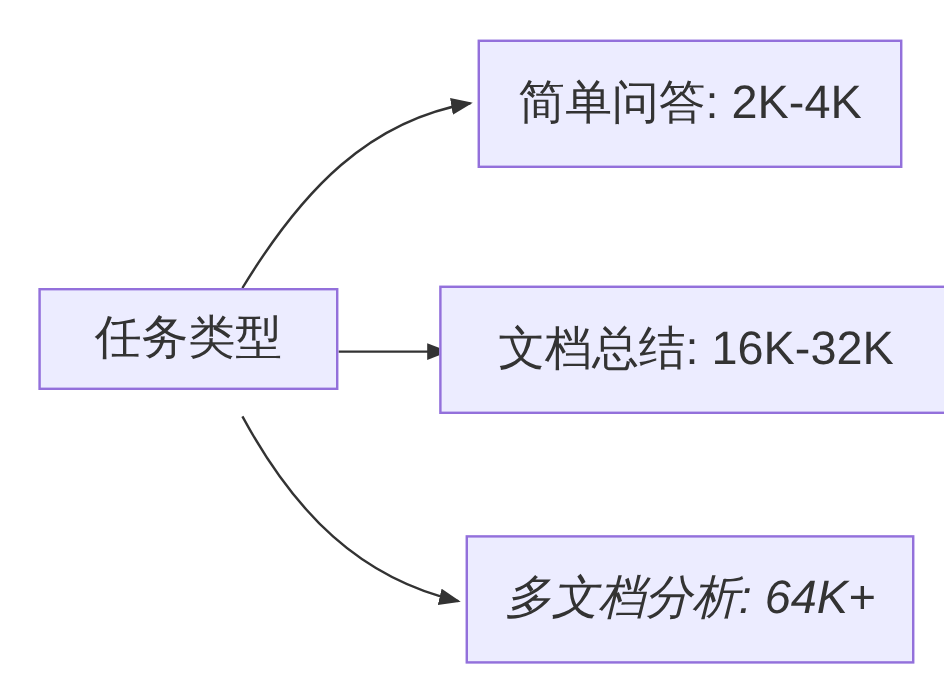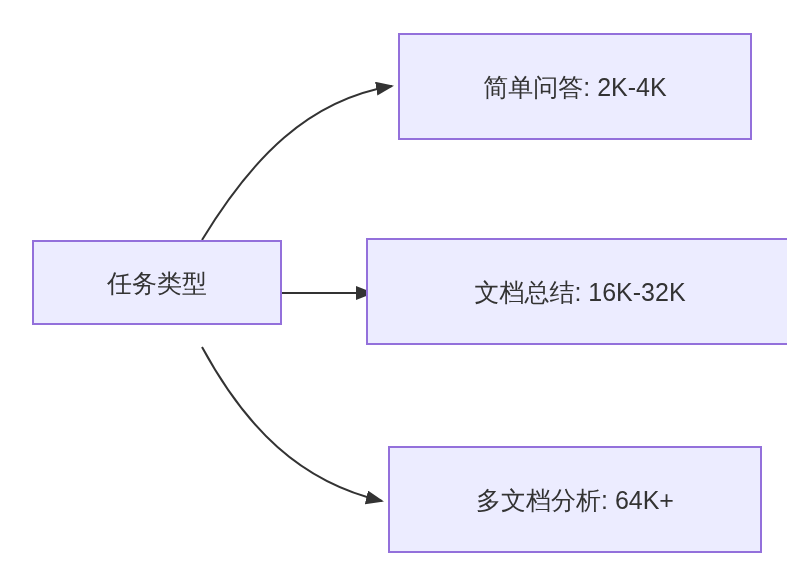--- a/index.html
+++ b/index.html
@@ -29,29 +29,29 @@
   }
   .node {
     position: absolute;
     box-sizing: border-box;
     background: #ECECFF;
     border: 2px solid #9370DB;
     display: flex;
     align-items: center;
     justify-content: center;
     color: #333333;
-    font-size: 25px;
+    font-size: 39px;
     line-height: 1.2;
     text-align: center;
     white-space: nowrap;
   }
   .node-root   { left: 32px;  top: 240px; width: 250px; height: 85px; }
   .node-top    { left: 398px; top: 33px;  width: 354px; height: 107px; }
   .node-middle { left: 366px; top: 238px; width: 428px; height: 107px; }
-  .node-bottom { left: 388px; top: 446px; width: 374px; height: 107px; }
+  .node-bottom { left: 388px; top: 446px; width: 374px; height: 107px; font-style: italic; }
 </style>
 </head>
 <body>
 
 <div class="canvas">
 
   <svg class="edges-svg" viewBox="0 0 787 572" xmlns="http://www.w3.org/2000/svg">
     <defs>
       <marker id="arrowhead" markerUnits="userSpaceOnUse" markerWidth="20" markerHeight="16" refX="16" refY="7" orient="auto">
         <path d="M0,0 L18,7 L0,14 Z" fill="#333333"></path>

